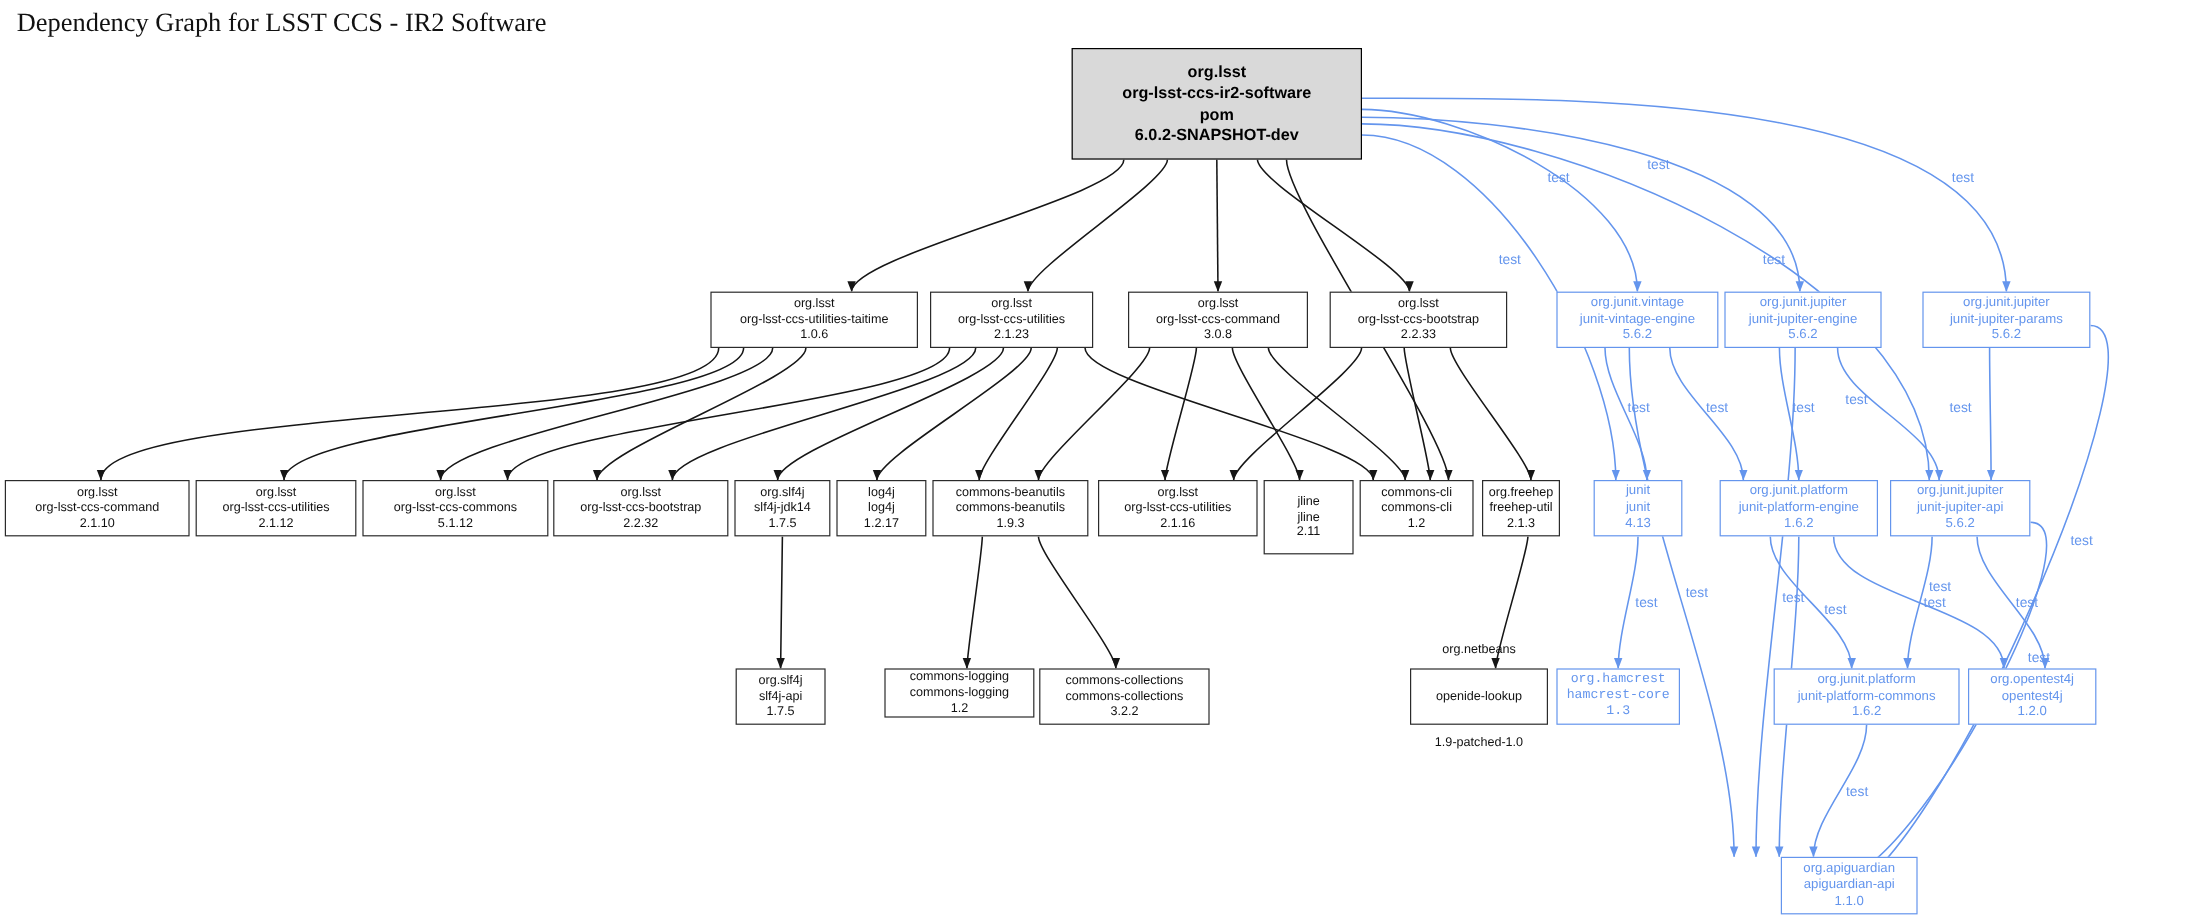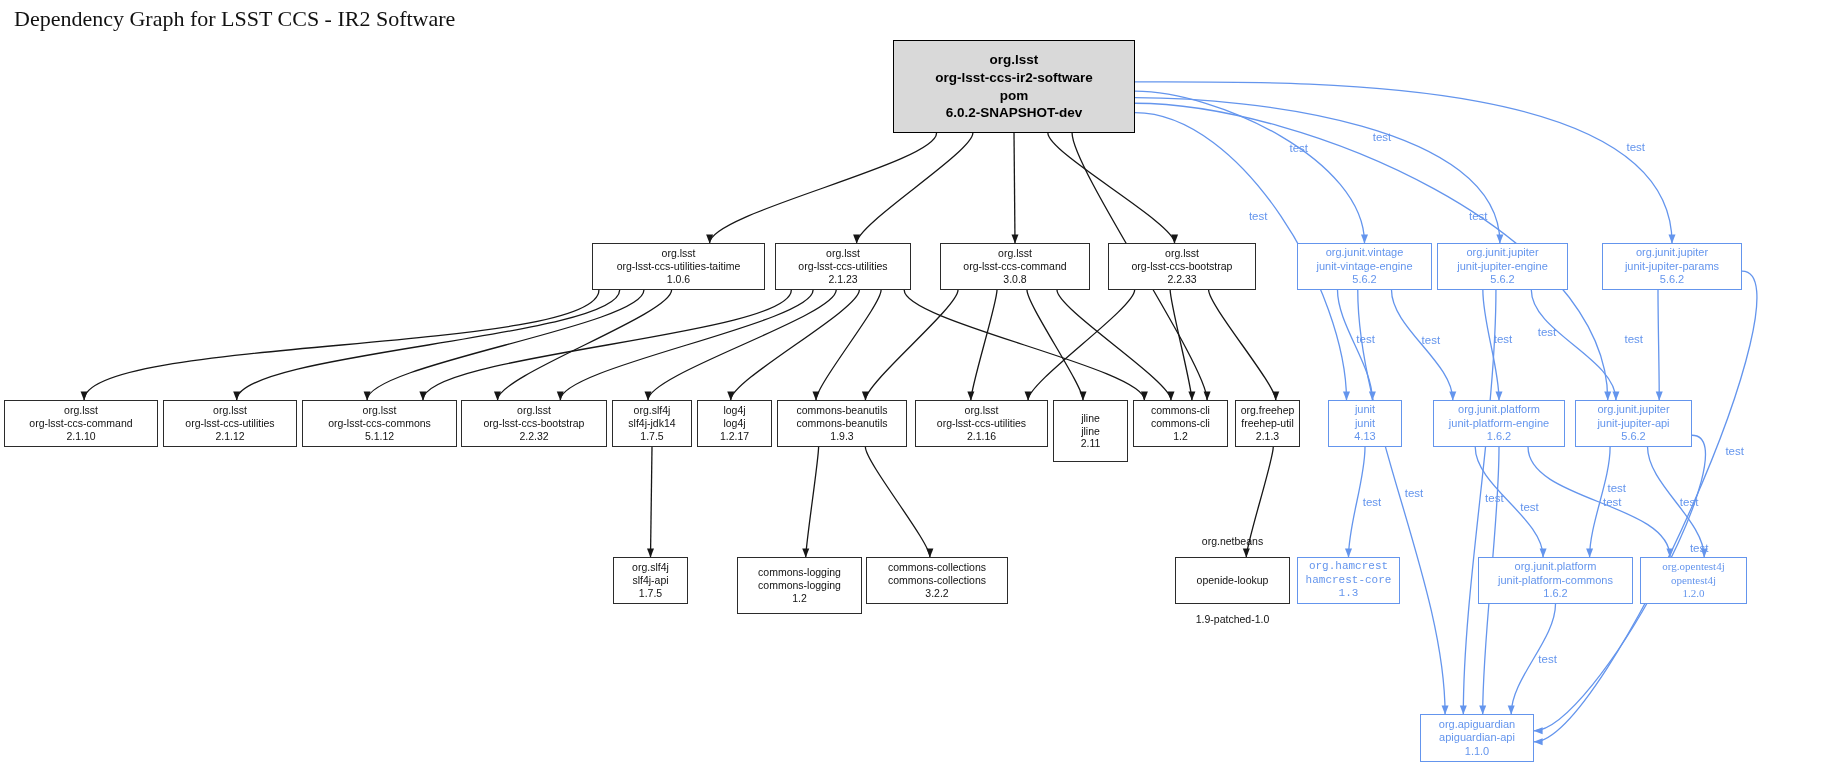--- a/index.html
+++ b/index.html
@@ -259,21 +259,21 @@
       <div class="node test" style="left: 1575px; top: 400px; width: 117px; height: 47px;">
         <div class="nline">org.junit.jupiter</div>
         <div class="nline">junit-jupiter-api</div>
         <div class="nline">5.6.2</div>
       </div>
       <div class="node compile" style="left: 613px; top: 557px; width: 75px; height: 47px;">
         <div class="nline">org.slf4j</div>
         <div class="nline">slf4j-api</div>
         <div class="nline">1.7.5</div>
       </div>
-      <div class="node compile" style="left: 737px; top: 557px; width: 125px; height: 57px;">
+      <div class="node compile" style="left: 737px; top: 557px; width: 125px; height: 41px;">
         <div class="nline">commons-logging</div>
         <div class="nline">commons-logging</div>
         <div class="nline">1.2</div>
       </div>
       <div class="node compile" style="left: 866px; top: 557px; width: 142px; height: 47px;">
         <div class="nline">commons-collections</div>
         <div class="nline">commons-collections</div>
         <div class="nline">3.2.2</div>
       </div>
       <div class="node compile" style="left: 1175px; top: 557px; width: 115px; height: 47px; gap: 26px;">
@@ -284,24 +284,24 @@
       <div class="node test" style="left: 1297px; top: 557px; width: 103px; height: 47px; font-family: Liberation Mono, monospace;">
         <div class="nline">org.hamcrest</div>
         <div class="nline">hamcrest-core</div>
         <div class="nline">1.3</div>
       </div>
       <div class="node test" style="left: 1478px; top: 557px; width: 155px; height: 47px;">
         <div class="nline">org.junit.platform</div>
         <div class="nline">junit-platform-commons</div>
         <div class="nline">1.6.2</div>
       </div>
-      <div class="node test" style="left: 1640px; top: 557px; width: 107px; height: 47px; font-family: Liberation Serif, serif;">
+      <div class="node test" style="left: 1640px; top: 557px; width: 107px; height: 47px;">
         <div class="nline">org.opentest4j</div>
         <div class="nline">opentest4j</div>
         <div class="nline">1.2.0</div>
       </div>
-      <div class="node test" style="left: 1420px; top: 714px; width: 114px; height: 48px;">
+      <div class="node test" style="left: 1484px; top: 714px; width: 114px; height: 48px;">
         <div class="nline">org.apiguardian</div>
         <div class="nline">apiguardian-api</div>
         <div class="nline">1.1.0</div>
       </div>
     </div>
 </div>
 
 </body></html>

